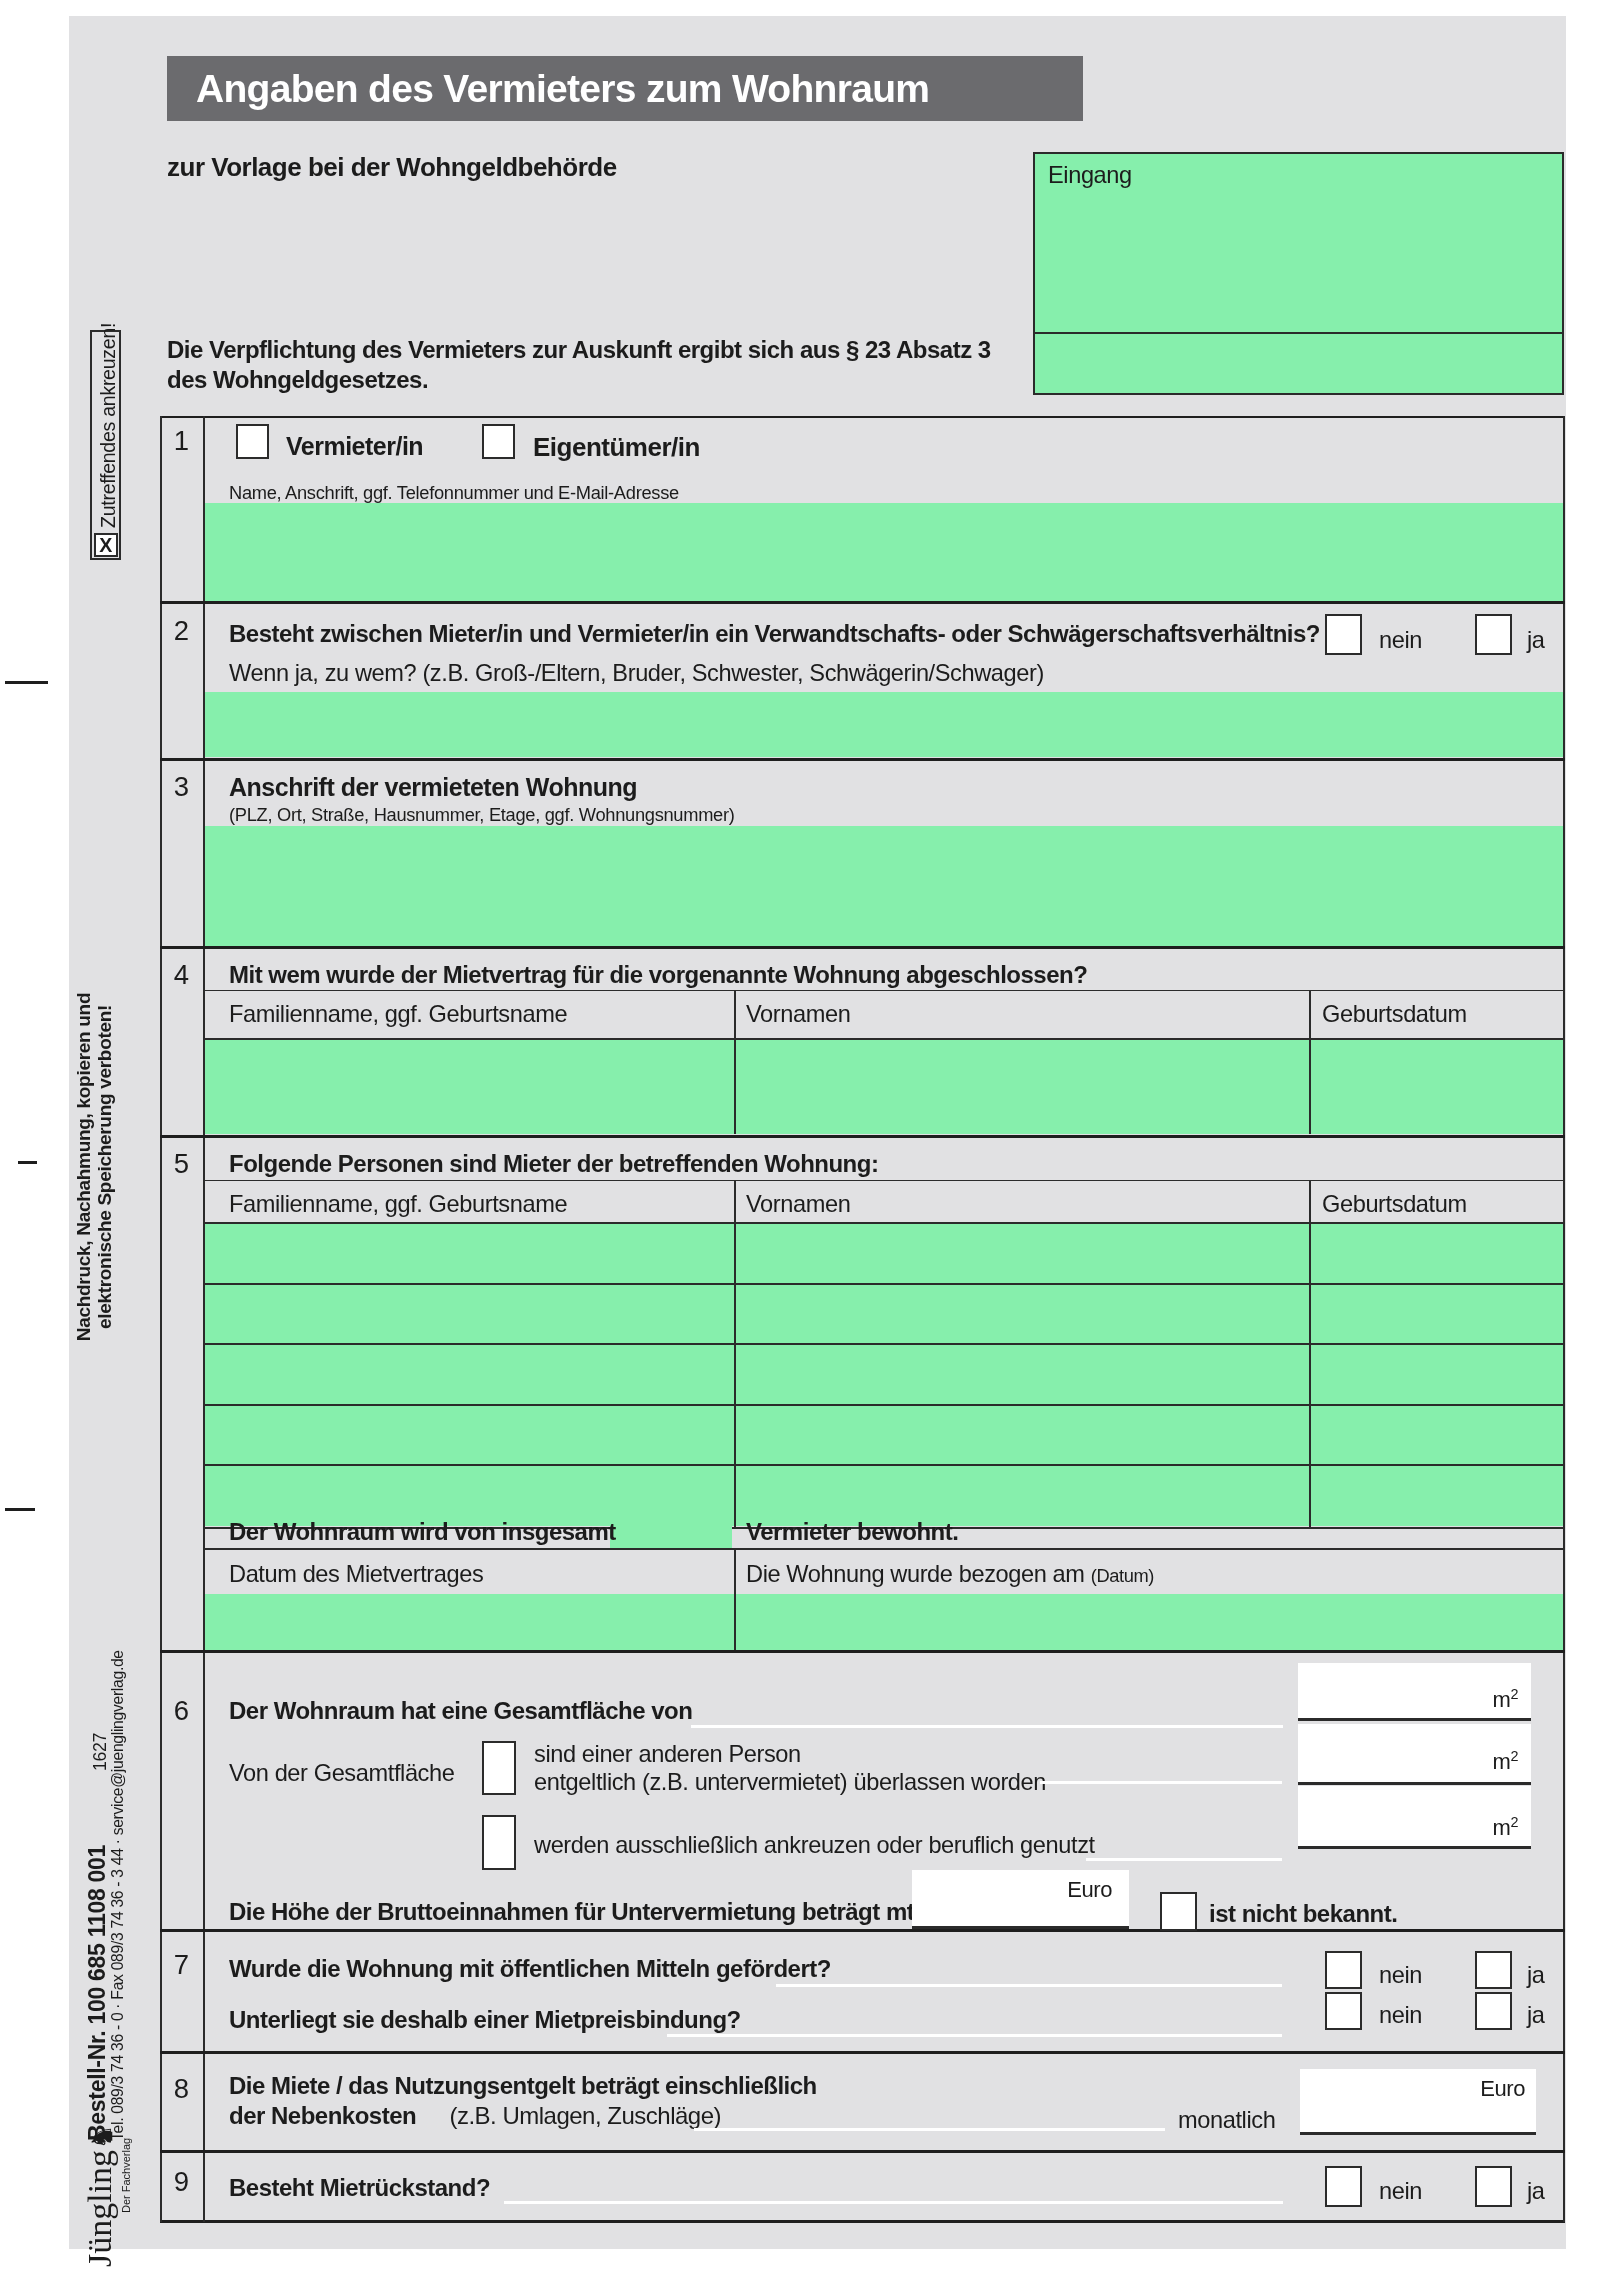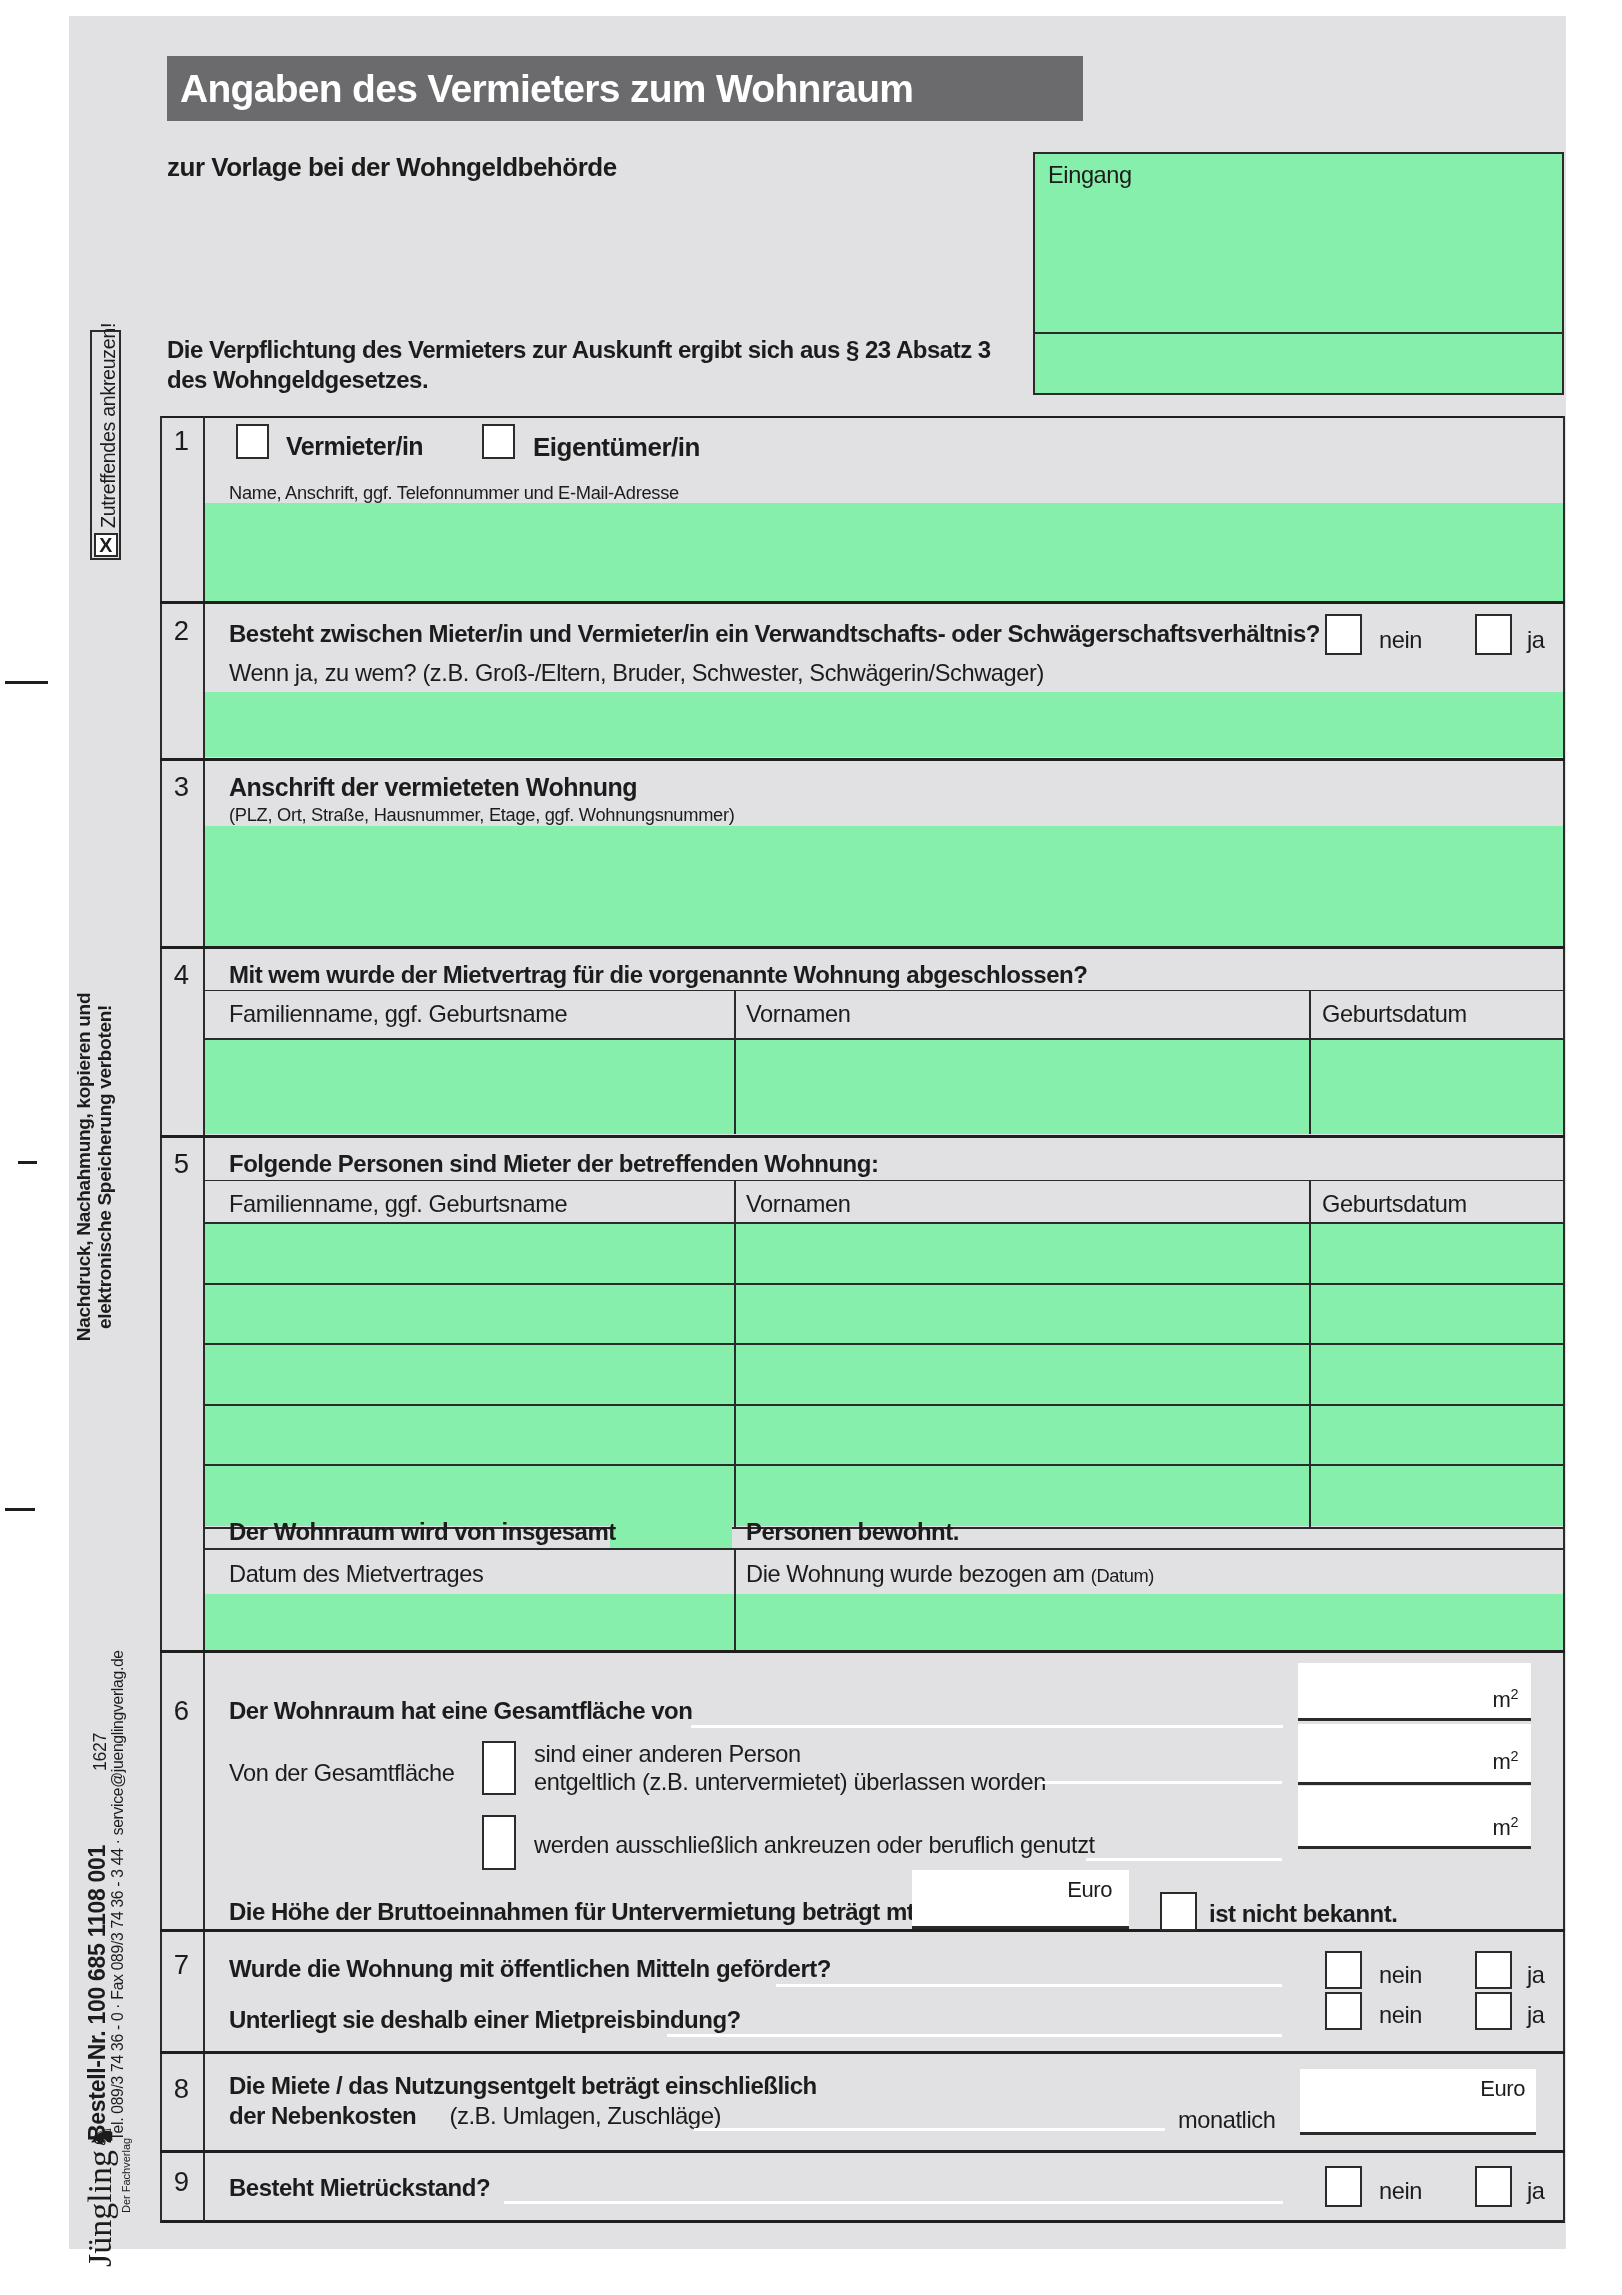--- a/index.html
+++ b/index.html
@@ -32,21 +32,21 @@
 
 <div id="page">
 
   <div class="abs graybg" style="left:69px;top:16.4px;width:1497px;height:2233px;"></div>
 
   <div class="abs dline" style="left:5.2px;top:681px;width:43px;height:3.3px;"></div>
   <div class="abs dline" style="left:18.3px;top:1161px;width:18.3px;height:2.6px;"></div>
   <div class="abs dline" style="left:5.2px;top:1508px;width:30px;height:3.3px;"></div>
 
   <div class="abs titlebar" style="left:167px;top:56px;width:916px;height:65px;">
-    <div class="title-text" style="padding:11px 0 0 13px;">Angaben des Vermieters zum Wohnraum</div>
+    <div class="title-text" style="padding:11px 0 0 29px;">Angaben des Vermieters zum Wohnraum</div>
   </div>
   <div class="abs b40" style="left:167px;top:152px;">zur Vorlage bei der Wohngeldbehörde</div>
 
   <div class="abs white" style="left:1033px;top:152px;width:527px;height:239px;border:2px solid #2b2b2b;">
     <div class="r36" style="padding:7.9px 0 0 13px;">Eingang</div>
     <div class="abs mline" style="left:0;top:178px;width:527px;height:2px;"></div>
   </div>
 
   <div class="abs b37" style="left:167px;top:335px;line-height:30px;">
     <div>Die Verpflichtung des Vermieters zur Auskunft ergibt sich aus § 23 Absatz 3</div>
@@ -133,21 +133,21 @@
   <div class="abs mline" style="left:205px;top:1283px;width:1358px;height:2px;"></div>
   <div class="abs mline" style="left:205px;top:1343px;width:1358px;height:2px;"></div>
   <div class="abs mline" style="left:205px;top:1404px;width:1358px;height:2px;"></div>
   <div class="abs mline" style="left:205px;top:1464px;width:1358px;height:2px;"></div>
   <div class="abs mline" style="left:205px;top:1527px;width:1358px;height:2px;"></div>
   <div class="abs mline" style="left:734px;top:1180px;width:2px;height:349px;"></div>
   <div class="abs mline" style="left:1309px;top:1180px;width:2px;height:349px;"></div>
 
   <div class="abs white" style="left:610px;top:1480px;width:122px;height:68px;"></div>
   <div class="abs b37" style="left:229px;top:1518px;">Der Wohnraum wird von insgesamt</div>
-  <div class="abs b37" style="left:746px;top:1518px;">Personen bewohnt.</div>
+  <div class="abs b37" style="left:746px;top:1518px;">Vermieter bewohnt.</div>
   <div class="abs mline" style="left:205px;top:1548px;width:1358px;height:2px;"></div>
 
   <div class="abs r36" style="left:229px;top:1561px;">Datum des Mietvertrages</div>
   <div class="abs r36" style="left:746px;top:1561px;"><span>Die Wohnung wurde bezogen am </span><span class="small-inline">(Datum)</span></div>
   <div class="abs white" style="left:205px;top:1594px;width:1358px;height:56px;"></div>
   <div class="abs mline" style="left:734px;top:1548px;width:2px;height:102px;"></div>
 
   <div class="abs b37" style="left:229px;top:1697px;">Der Wohnraum hat eine Gesamtfläche von</div>
   <div class="abs wline" style="left:691px;top:1725px;width:592px;"></div>
   <div class="abs fbox" style="left:1298px;top:1663px;width:233px;height:55px;"></div>

